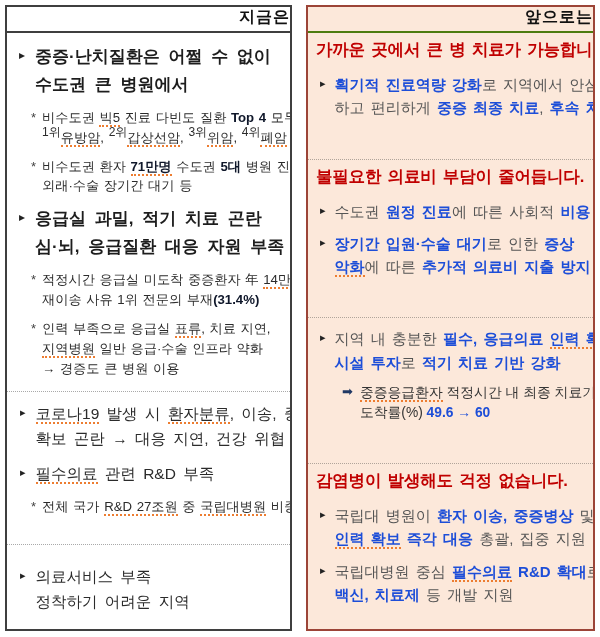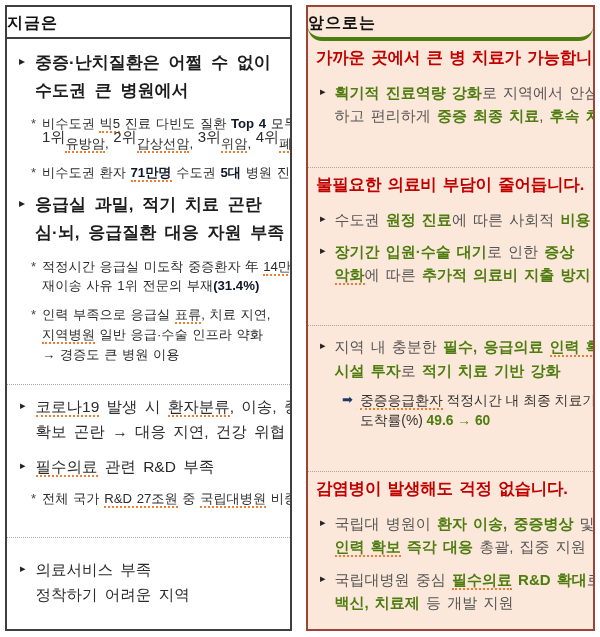--- a/index.html
+++ b/index.html
@@ -5,25 +5,25 @@
   html,body{margin:0;padding:0;background:#ffffff;}
   .canvas{
     position:relative;width:600px;height:637px;background:#ffffff;
     font-family:"Liberation Sans","DejaVu Sans",sans-serif;
     -webkit-font-smoothing:antialiased;overflow:hidden;
   }
   .panel{position:absolute;top:5px;bottom:6px;box-sizing:border-box;display:flex;flex-direction:column;}
   .panel-left{left:5px;width:287px;border:2px solid #3f3f3f;background:#ffffff;}
   .panel-right{left:306px;width:289px;border:2px solid #9c4437;background:#fce8da;}
   .panel-header{
-    flex:0 0 auto;text-align:left;font-weight:bold;font-size:16px;color:#111;
-    padding:6px 0 3px 0;letter-spacing:1px;
+    flex:0 0 auto;text-align:right;font-weight:bold;font-size:16px;color:#111;
+    padding:0 0 3px 0;letter-spacing:1px;
   }
   .panel-left .panel-header{border-bottom:2px solid #3f3f3f;}
-  .panel-right .panel-header{border-bottom:4px solid #4d7c0f;border-radius:14px;}
+  .panel-right .panel-header{border-bottom:2px solid #4d7c0f;}
   .panel-body{flex:1 1 auto;display:flex;flex-direction:column;overflow:hidden;}
 
   
   .lp-section{box-sizing:border-box;padding:10px 8px 4px 8px;}
   .lp-section + .lp-section{border-top:1px dotted #a9a9a9;}
   .lp-sec-0{flex:0 0 345px;}
   .lp-sec-1{flex:0 0 153px;}
   .lp-sec-2{flex:1 1 auto;padding-top:20px;}
 
   .item{display:flex;align-items:flex-start;margin:0 0 10px 0;}
@@ -50,24 +50,24 @@
     padding:4px 2px 5px 2px;letter-spacing:-0.2px;word-spacing:2px;white-space:nowrap;
   }
   .panel-right .item{margin:7px 0 9px 0;}
   .panel-right .it-bullet .marker{font-size:11px;color:#222;padding:4px 9px 0 6px;}
   .panel-right .it-bullet .itext{font-size:15px;line-height:1.55;word-spacing:2px;color:#555555;}
   .panel-right .it-arrow{margin-left:28px;margin-top:2px;}
   .panel-right .it-arrow .marker{font-size:13px;color:#203864;padding:1px 7px 0 0;}
   .panel-right .it-arrow .itext{font-size:13.8px;line-height:1.5;color:#333;}
 
   .seg{}
-  .seg.b{font-weight:bold;color:#4d7c0f;}
+  .seg.b{font-weight:bold;color:#1d4ed8;}
   .panel-left .seg.b{color:#0f172a;}
   .seg.u{border-bottom:2px dotted #ed7d31;padding-bottom:0px;}
-  sup.seg{font-size:15px;line-height:0;margin-top:24px;}
+  sup.seg{font-size:12px;line-height:0;margin-top:24px;}
 </style>
 </head>
 <body>
 
 <div class="canvas">
 
   <div class="panel panel-left">
     <div class="panel-header">지금은</div>
     <div class="panel-body" id="left-body">
         <div class="lp-section lp-sec-0">
@@ -82,20 +82,21 @@
             <span class="marker">*</span>
             <div class="itext">
               <div class="line"><span class="seg">비수도권 </span><span class="seg u">빅5</span><span class="seg"> 진료 다빈도 질환 </span><span class="seg b">Top 4</span><span class="seg"> 모두 암</span></div>
               <div class="line"><sup class="seg">1위</sup><span class="seg u">유방암</span><span class="seg">, </span><sup class="seg">2위</sup><span class="seg u">갑상선암</span><span class="seg">, </span><sup class="seg">3위</sup><span class="seg u">위암</span><span class="seg">, </span><sup class="seg">4위</sup><span class="seg u">폐암</span></div>
             </div>
           </div>
           <div class="item it-sub">
             <span class="marker">*</span>
             <div class="itext">
               <div class="line"><span class="seg">비수도권 환자 </span><span class="seg b u">71만명</span><span class="seg"> 수도권 </span><span class="seg b">5대</span><span class="seg"> 병원 진료</span></div>
+              <div class="line"><span class="seg">외래·수술 장기간 대기 등</span></div>
             </div>
           </div>
           <div class="item it-bullet-strong">
             <span class="marker">▸</span>
             <div class="itext">
               <div class="line"><span class="seg">응급실 과밀, 적기 치료 곤란</span></div>
               <div class="line"><span class="seg">심·뇌, 응급질환 대응 자원 부족</span></div>
             </div>
           </div>
           <div class="item it-sub">

